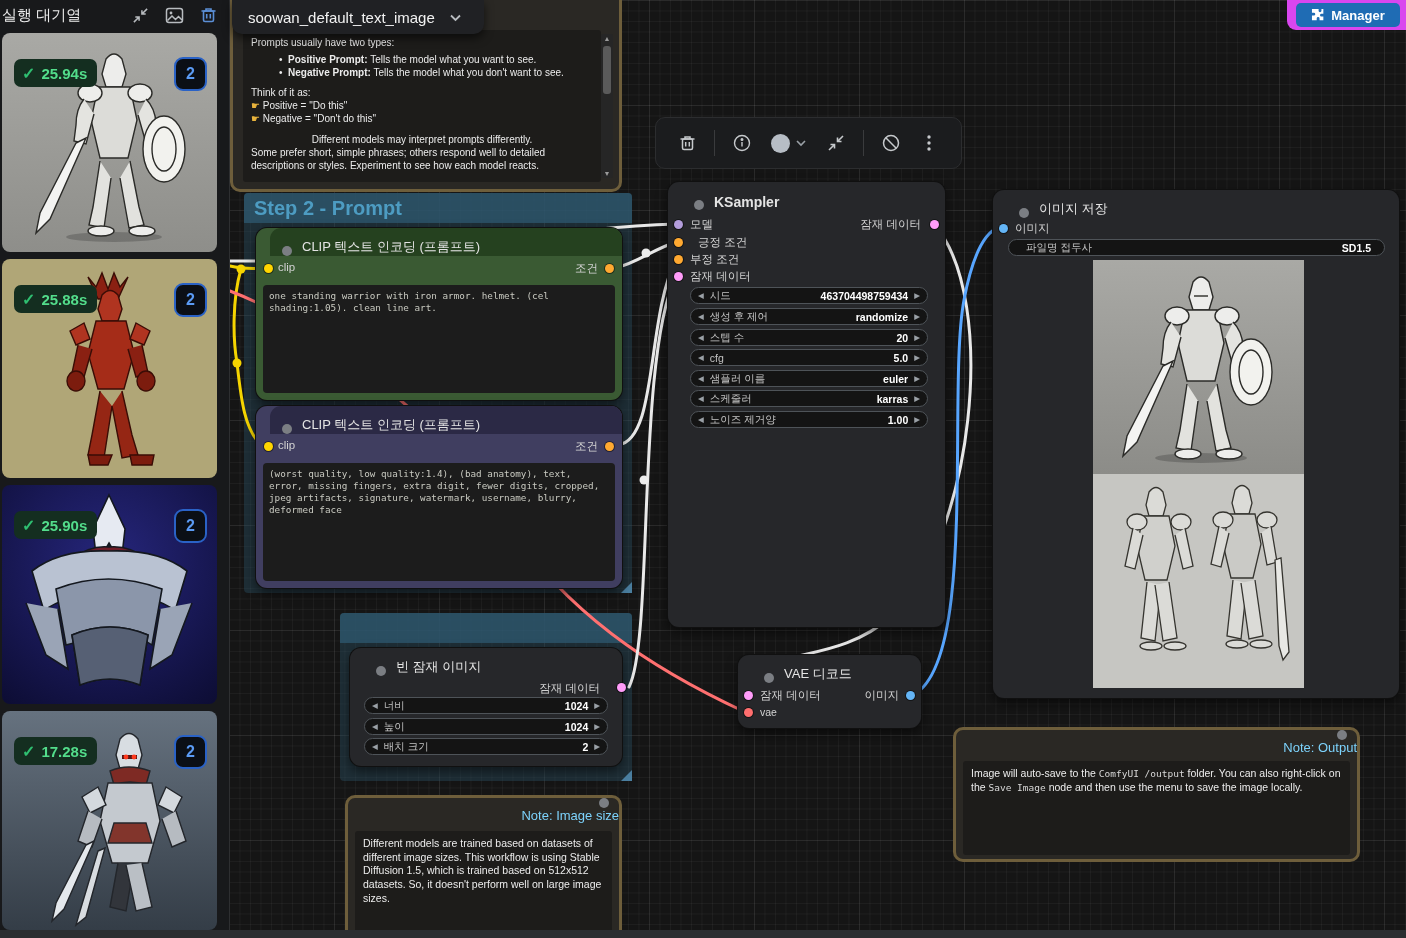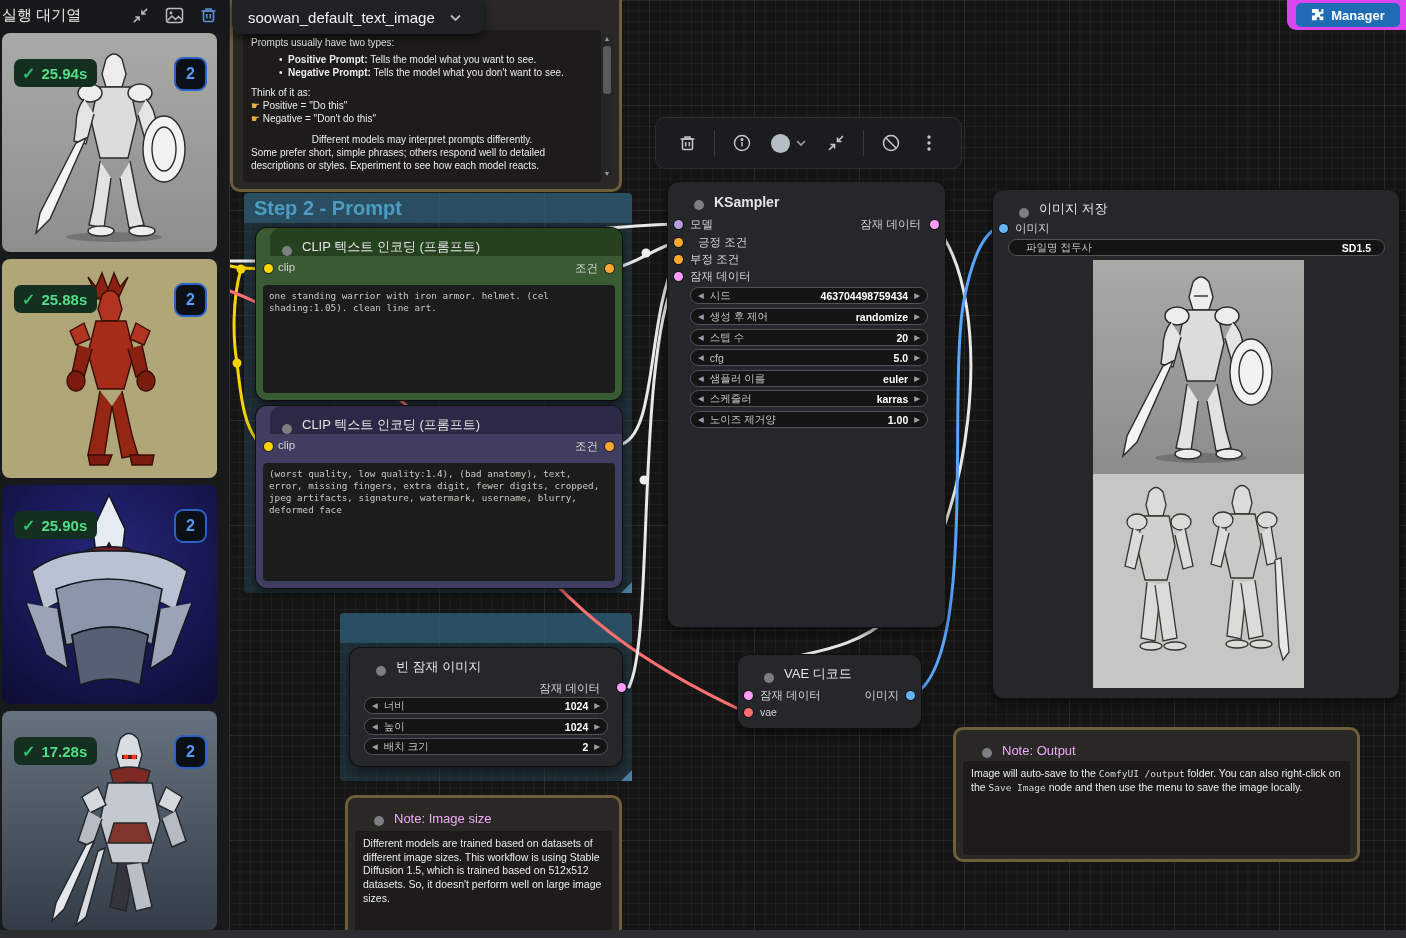--- a/index.html
+++ b/index.html
@@ -30,21 +30,21 @@
   .widget{position:absolute;height:17px;border-radius:9px;background:#141414;border:1px solid #4e5358;
     display:flex;align-items:center;font-size:10.5px;color:#c4c4c4;padding:0 7px;box-sizing:border-box;}
   .warr{font-size:7.5px;color:#9aa0a6;flex:0 0 auto;}
   .wlabel{margin-left:6px;white-space:nowrap;overflow:hidden;}
   .wval{margin-left:auto;margin-right:6px;font-weight:bold;color:#fff;white-space:nowrap;}
   .tbox{position:absolute;background:#1c1c1c;border-radius:4px;color:#c9cac1;
     font-family:"DejaVu Sans Mono",monospace;font-size:9.3px;line-height:1.3;padding:5px 6px;
     box-sizing:border-box;overflow:hidden;white-space:pre-wrap;}
   
   .note{background:#2a2824;border:3px solid #6e5e3b;border-radius:10px;box-sizing:border-box;}
-  .note .ntitle{color:#f0abfc;background:transparent;}
+  .note .ntitle{color:#7dd3fc;background:transparent;flex-direction:column;}
   .notebody{position:absolute;background:#1d1c1a;border-radius:3px;color:#ececec;
     font-size:10.5px;line-height:1.3;padding:6px 8px;box-sizing:border-box;overflow:hidden;}
   .mono{font-family:"DejaVu Sans Mono",monospace;font-size:9.5px;color:#d8d8d8;}
   
   #sidebar{left:0;top:0;width:229px;height:938px;background:#18191b;border-right:1px solid #2e2f31;z-index:30;}
   .sb-head{position:absolute;left:0;top:0;width:100%;height:30px;display:flex;align-items:center;}
   .sb-title{font-size:15px;color:#ececec;margin-left:2px;white-space:nowrap;}
   .sb-ic{width:22px;height:22px;display:flex;align-items:center;justify-content:center;}
   .qcard{position:absolute;left:2px;width:215px;height:219px;border-radius:8px;overflow:hidden;}
   .qcard svg{position:absolute;left:0;top:0;}

